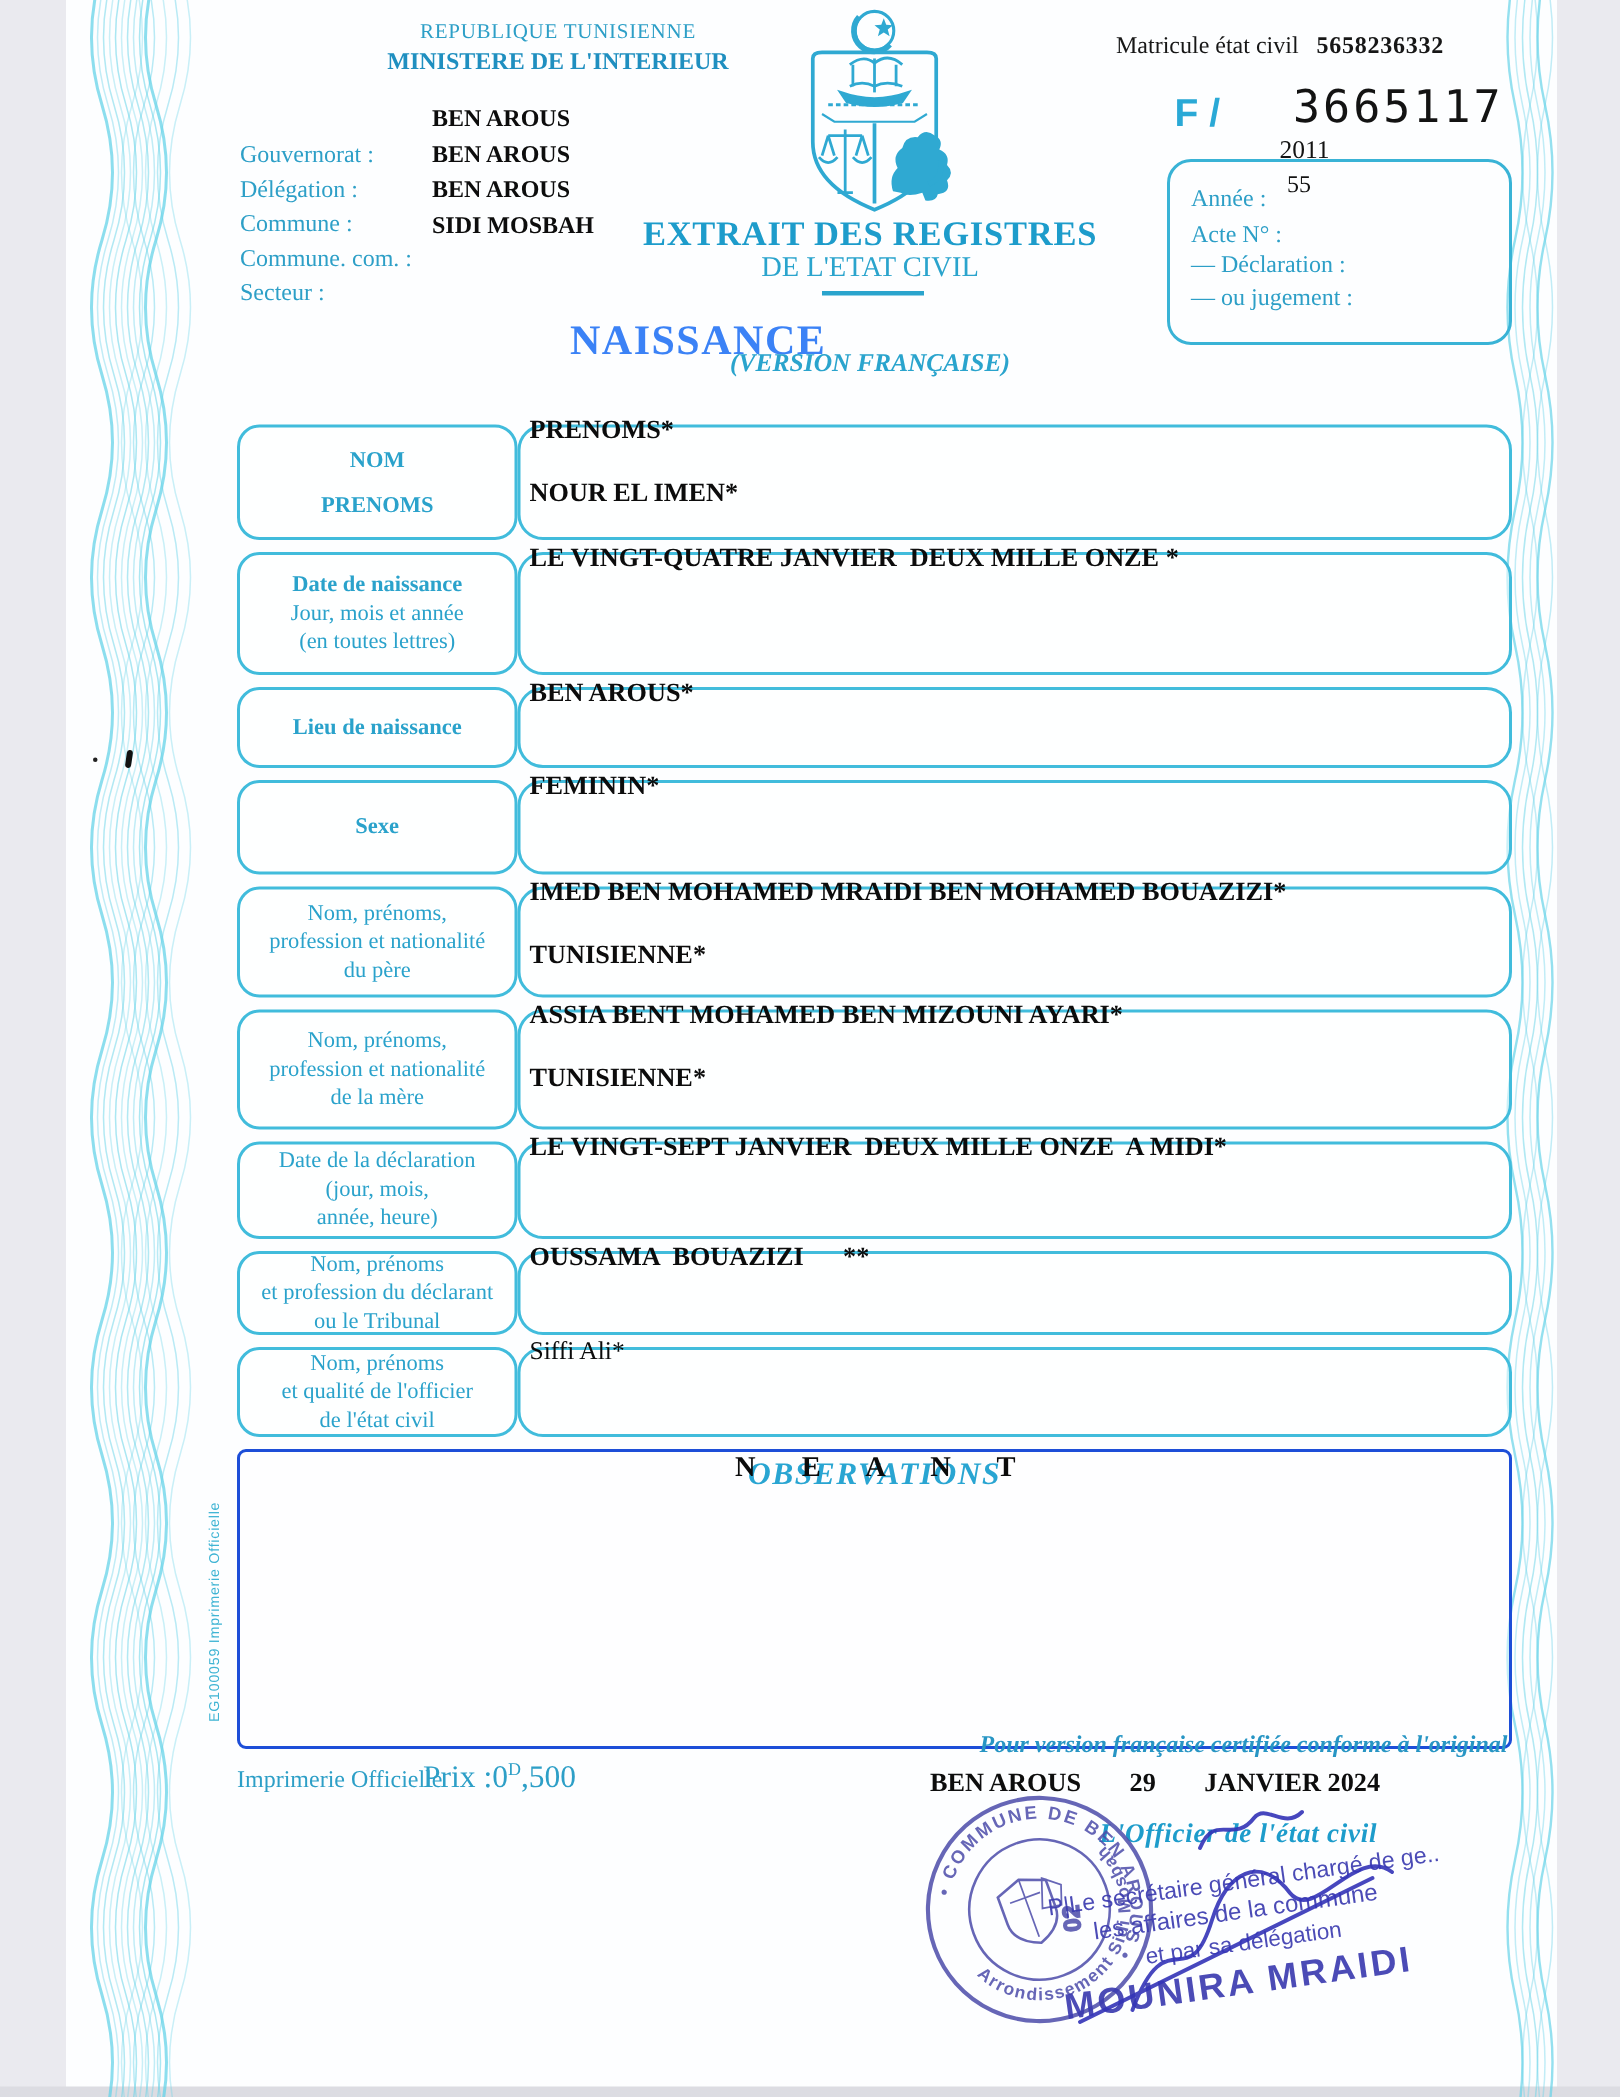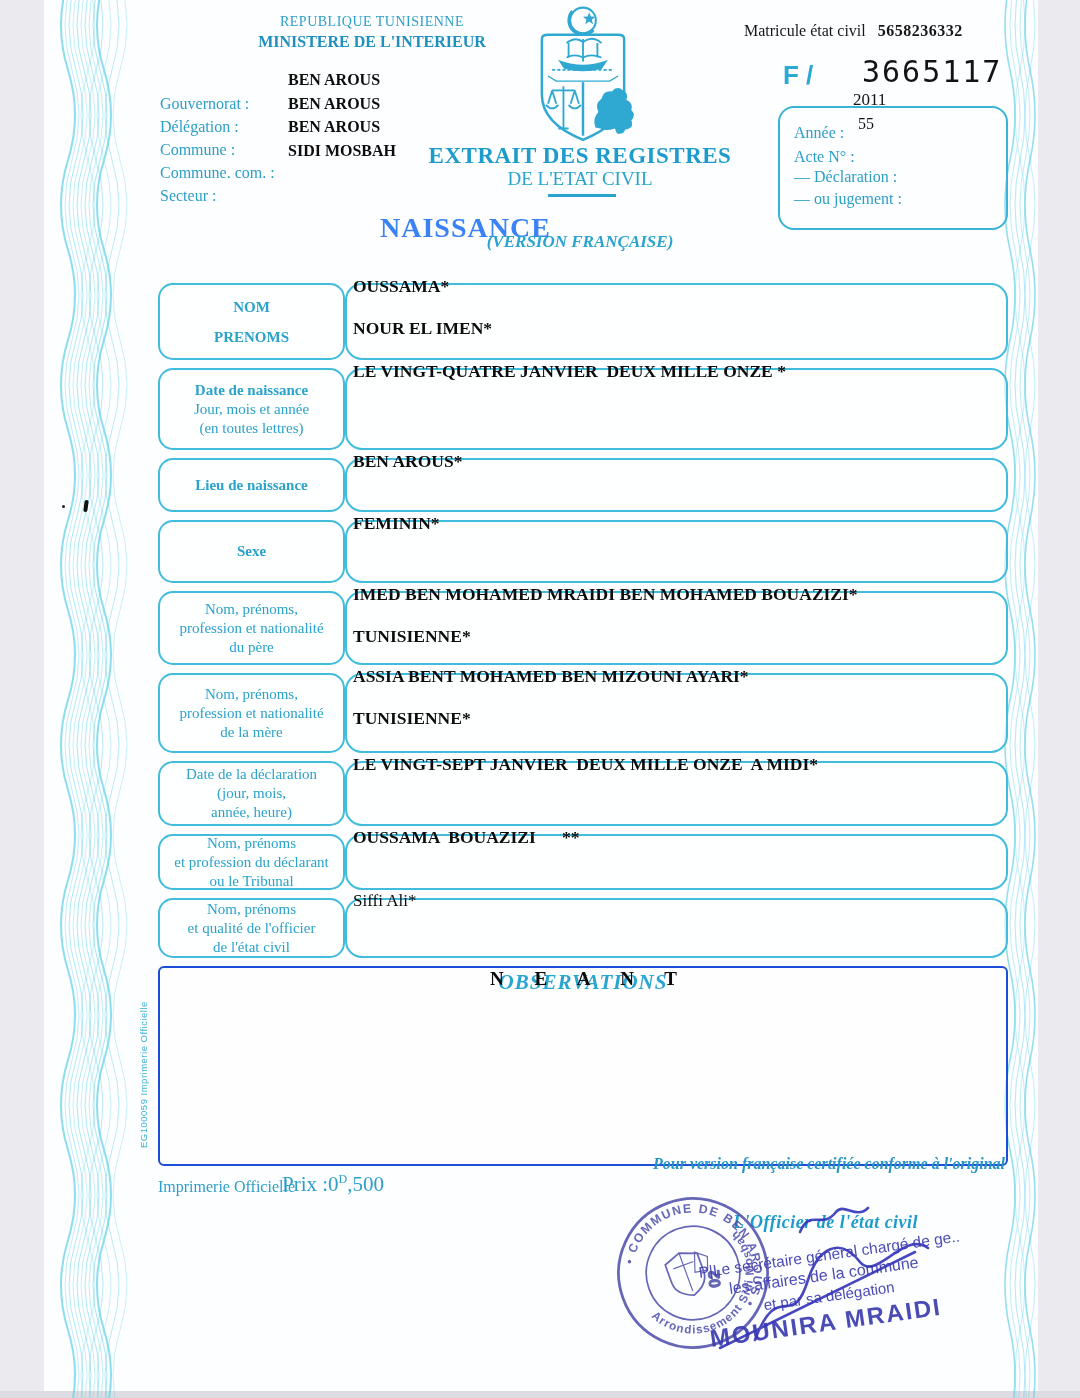--- a/index.html
+++ b/index.html
@@ -196,21 +196,21 @@
   <div class="abs title3">NAISSANCE</div>
   <div class="abs title4">(VERSION FRANÇAISE)</div>
 
   <div class="abs form">
       <div class="frow r1">
         <div class="lbox">
           <div>NOM</div>
           <div>PRENOMS</div>
         </div>
         <div class="vbox">
-          <div class="vline">OUSSAMA*</div>
+          <div class="vline">PRENOMS*</div>
           <div class="vline">NOUR EL IMEN*</div>
         </div>
       </div>
       <div class="frow r2">
         <div class="lbox">
           <div>Date de naissance</div>
           <div>Jour, mois et année</div>
           <div>(en toutes lettres)</div>
         </div>
         <div class="vbox">
@@ -293,20 +293,25 @@
 
   <div class="abs mark1"></div>
   <div class="abs mark2"></div>
 
   <div class="abs printer-vertical">EG100059  Imprimerie Officielle</div>
   <div class="abs printer">Imprimerie Officielle</div>
   <div class="abs price">
     <span>Prix :0</span><sup>D</sup><span>,500</span>
   </div>
   <div class="abs certified">Pour version française certifiée conforme à l'original</div>
+  <div class="abs date-line">
+    <span>BEN AROUS</span>
+    <span>29</span>
+    <span>JANVIER 2024</span>
+  </div>
   <div class="abs officer">L'Officier de l'état civil</div>
 
   <svg class="abs" style="left:608px;top:1188px;" width="170" height="170" viewBox="0 0 160 160" opacity="0.85">
     <defs>
       <path id="arcTop" d="M80 80 m-57 0 a57 57 0 1 1 114 0 a57 57 0 1 1 -114 0"></path>
       <path id="arcBot" d="M80 80 m-57 0 a57 57 0 1 0 114 0 a57 57 0 1 0 -114 0"></path>
     </defs>
     <g transform="rotate(-20 80 80)" stroke="#4c4caa" fill="none">
       <circle cx="80" cy="80" r="70" stroke-width="2.6"></circle>
       <circle cx="80" cy="80" r="44" stroke-width="1.6"></circle>

